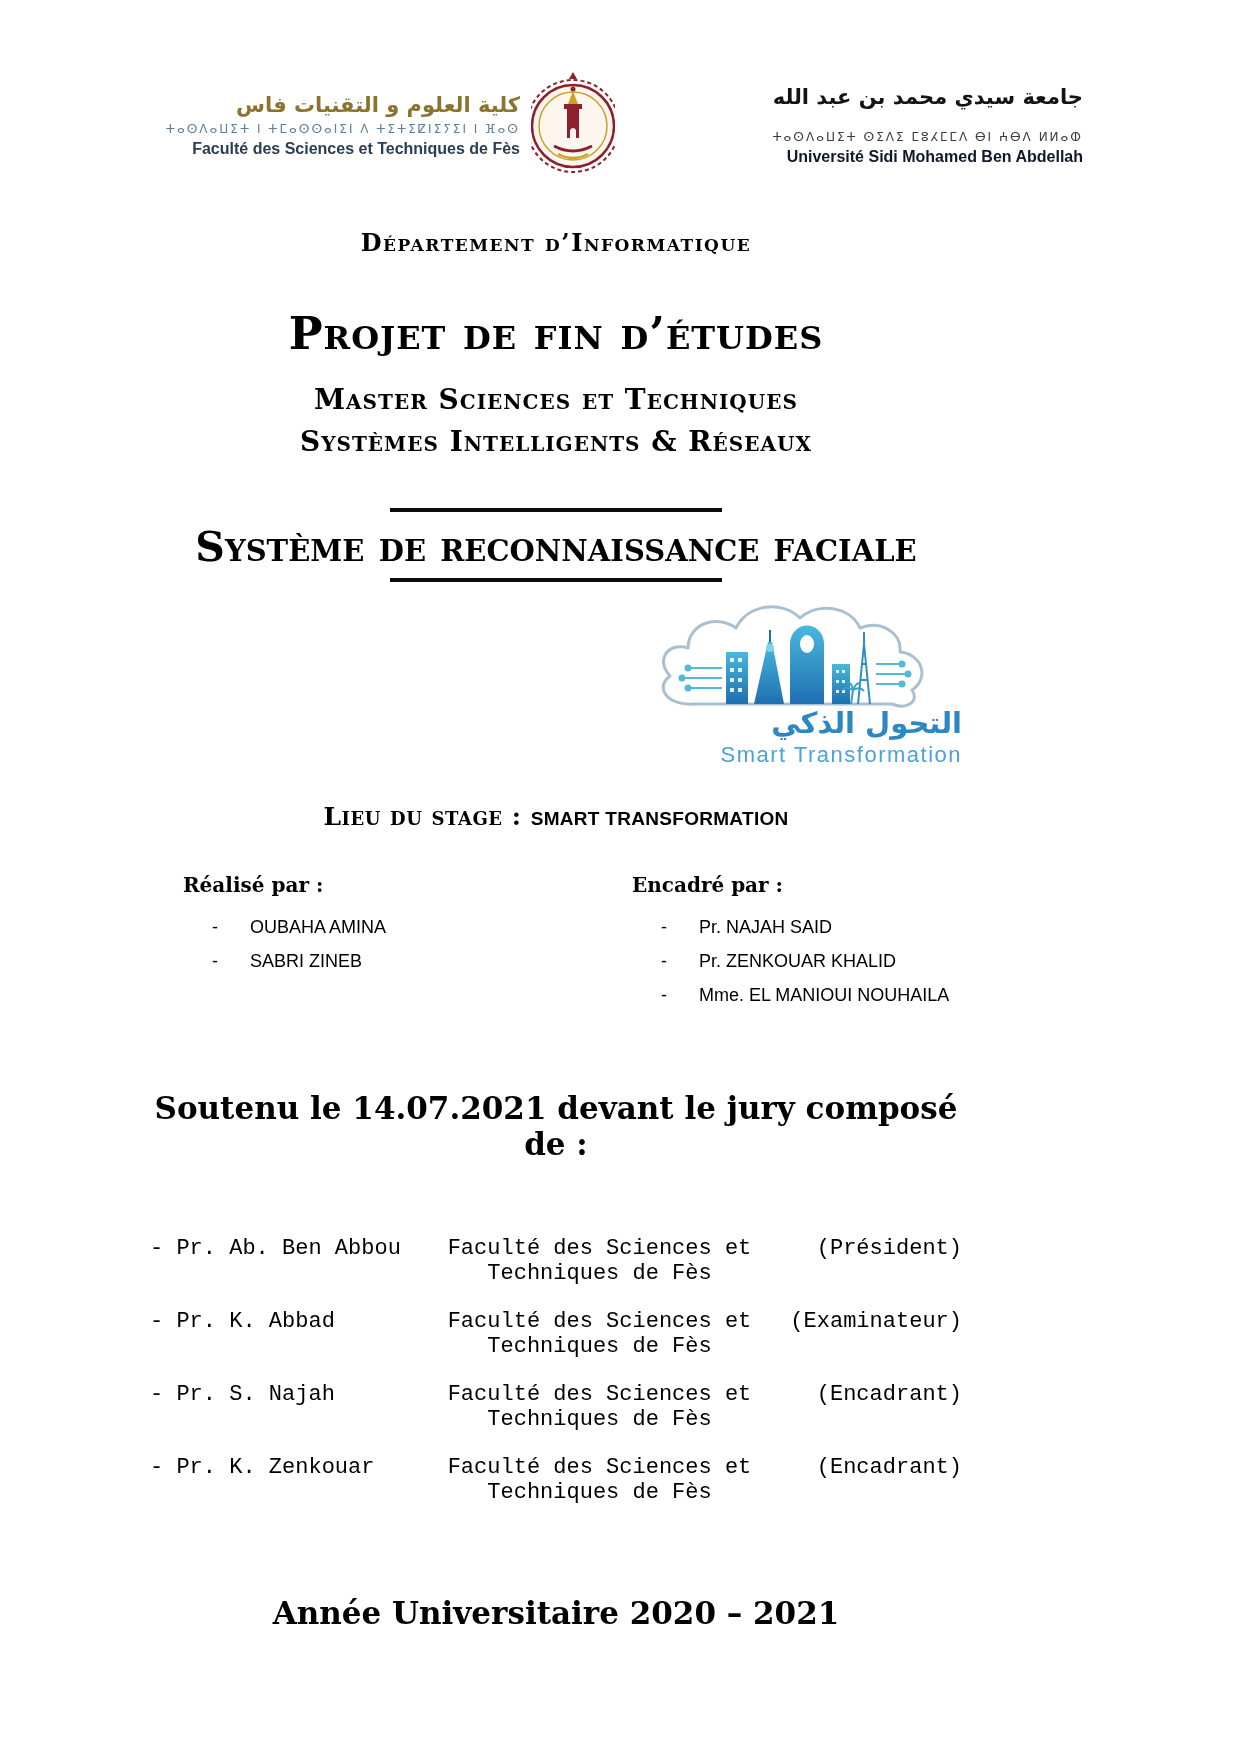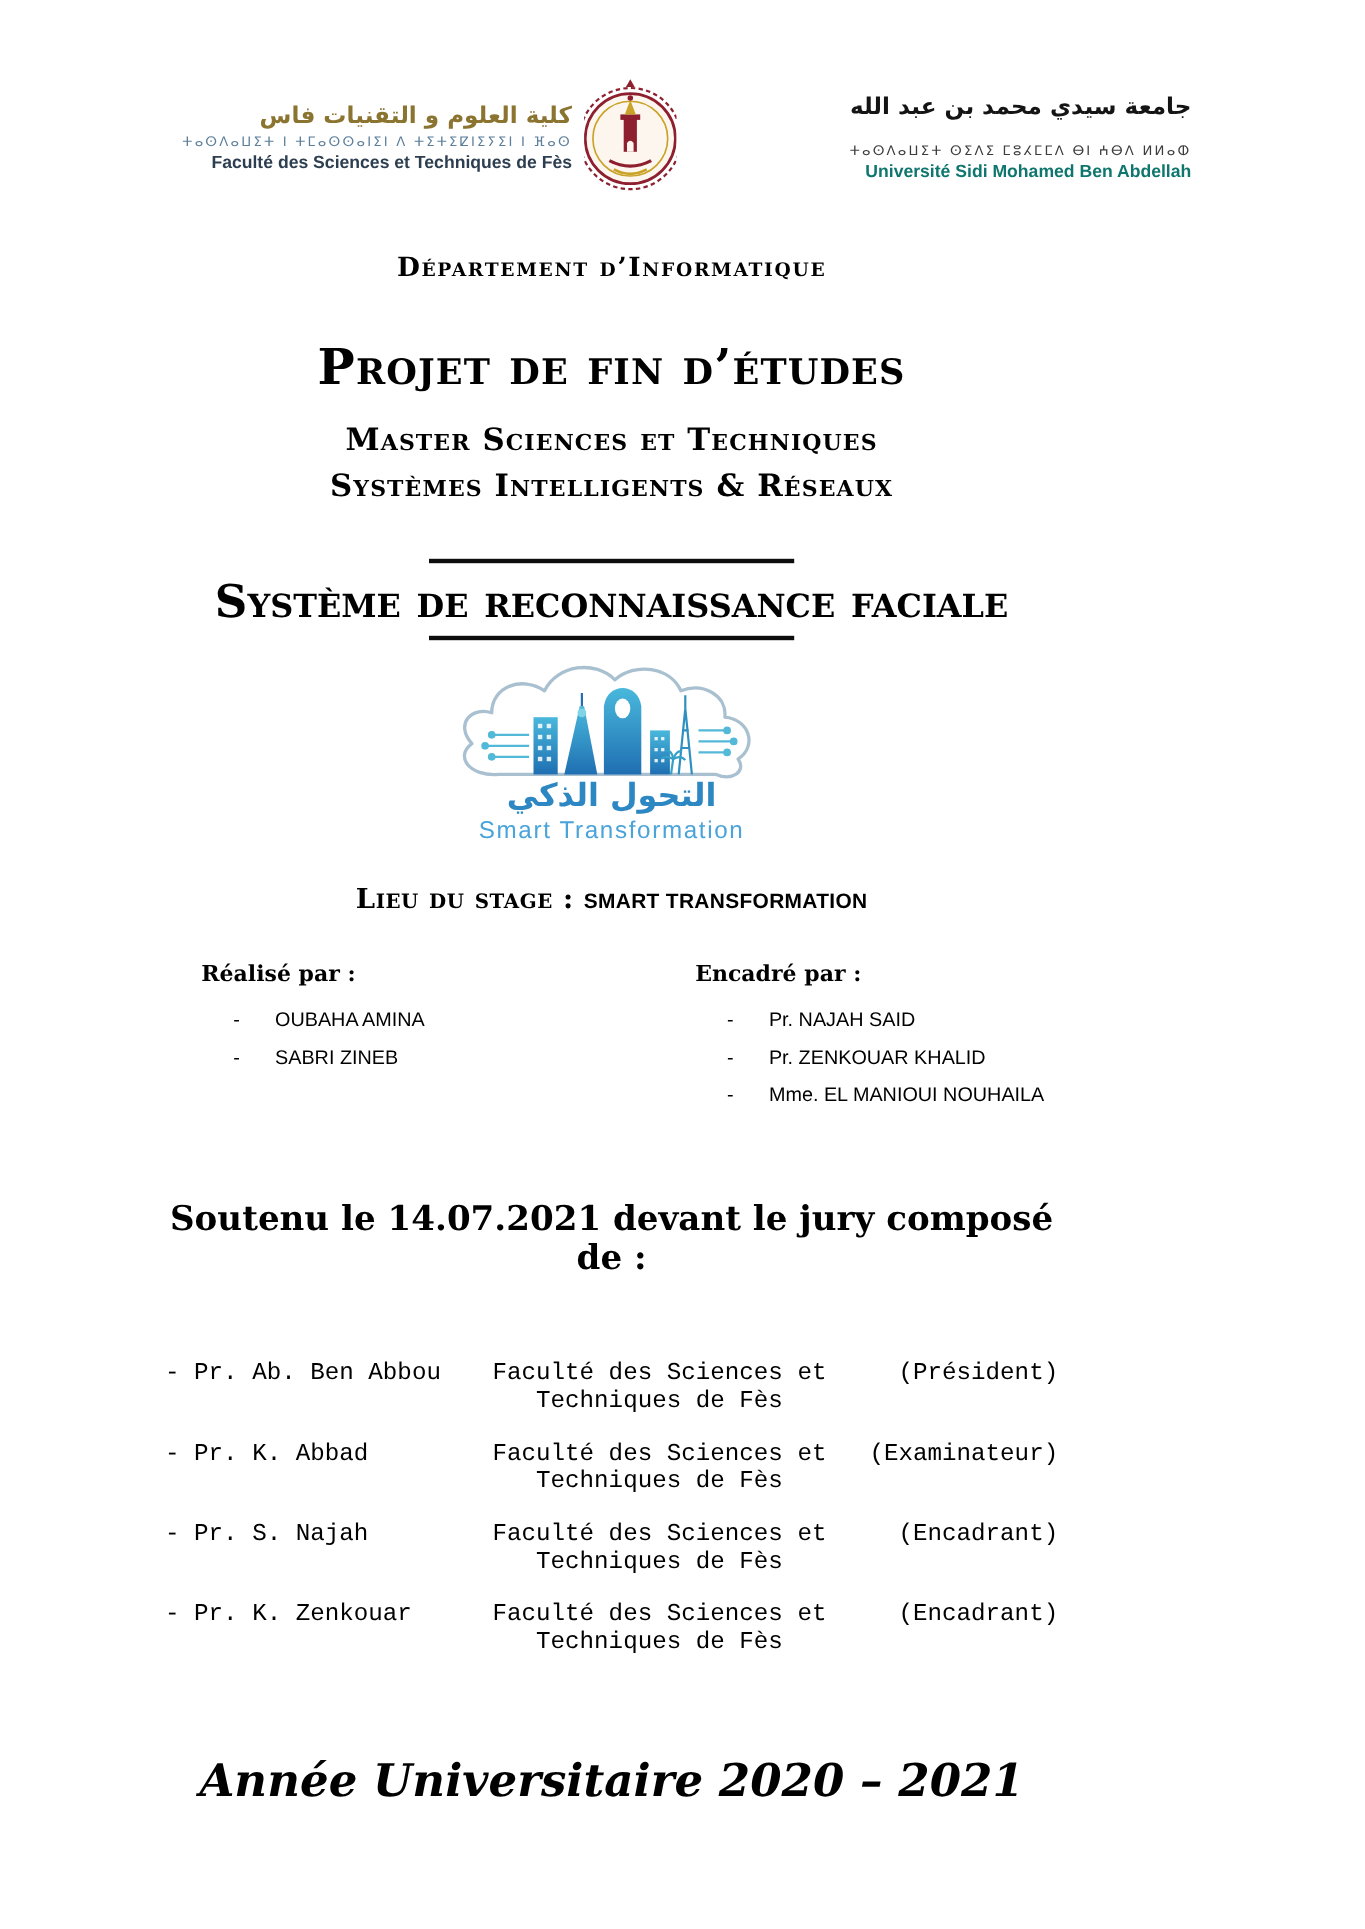--- a/index.html
+++ b/index.html
@@ -21,21 +21,21 @@
   .inst-left{width:372px;}
   .inst-right{width:458px;}
   .inst-arabic{font-family:"DejaVu Sans", sans-serif;font-size:21px;font-weight:bold;line-height:1.25;}
   .fst-arabic{color:#8a7430;}
   .usmba-arabic{color:#141414;}
   .inst-tifinagh{font-family:"DejaVu Sans", sans-serif;font-size:12px;letter-spacing:2px;margin-top:3px;}
   .fst-tifinagh{color:#5c7f9b;}
   .usmba-tifinagh{color:#3c3c3c;margin-top:20px;}
   .inst-french{font-family:"Liberation Sans", sans-serif;font-size:16px;font-weight:bold;margin-top:4px;}
   .fst-french{color:#2c3e50;}
-  .usmba-french{color:#0f766e;}
+  .usmba-french{color:#0f172a;}
   .seal{width:84px;flex:0 0 auto;}
 
   
   .content{margin-left:150px;width:812px;text-align:center;}
   .department{
     margin:46px 0 0;font-size:24px;font-weight:bold;
     font-variant:small-caps;letter-spacing:1.5px;
   }
   .project-title{
     margin:52px 0 0;font-size:45px;font-weight:bold;
@@ -43,21 +43,21 @@
   }
   .master{margin:24px 0 0;font-size:28px;font-weight:bold;font-variant:small-caps;letter-spacing:1px;}
   .speciality{margin:9px 0 0;font-size:28px;font-weight:bold;font-variant:small-caps;letter-spacing:1px;}
   .rule{width:332px;height:4px;background:#0d0d0d;margin:50px auto 0;}
   .thesis-title{
     margin:13px 0 0;font-size:41px;font-weight:bold;
     font-variant:small-caps;line-height:1.1;
   }
   .rule-bottom{margin:8px auto 0;}
 
-  .logo{margin-top:10px;}
+  .logo{margin-top:10px;text-align:right;}
   .logo-arabic{
     font-family:"DejaVu Sans", sans-serif;font-size:29px;font-weight:bold;
     color:#2d87c3;margin-top:-8px;
   }
   .logo-caption{
     font-family:"Liberation Sans", sans-serif;font-size:22px;color:#4aa3d9;
     letter-spacing:1.5px;margin-top:2px;
   }
 
   .stage{margin:34px 0 0;font-size:25px;}
@@ -82,21 +82,21 @@
   .jury-table{
     display:grid;grid-template-columns:265px auto 178px;
     row-gap:23px;margin-top:74px;
     font-family:Liberation Mono, monospace;font-size:22px;
     text-align:left;
   }
   .jury-name{text-align:left;}
   .jury-affil{text-align:center;}
   .jury-role{text-align:right;}
 
-  .year{margin:90px 0 0;font-size:41px;font-weight:bold;font-style:italic;}
+  .year{margin:90px 0 0;font-size:31px;font-weight:bold;}
 </style>
 </head>
 <body>
 
 <div class="page">
 
   <header class="header">
     <div class="inst inst-left">
       <div class="inst-arabic fst-arabic">كلية العلوم و التقنيات فاس</div>
       <div class="inst-tifinagh fst-tifinagh">ⵜⴰⵙⴷⴰⵡⵉⵜ ⵏ ⵜⵎⴰⵙⵙⴰⵏⵉⵏ ⴷ ⵜⵉⵜⵉⵇⵏⵉⵢⵉⵏ ⵏ ⴼⴰⵙ</div>

